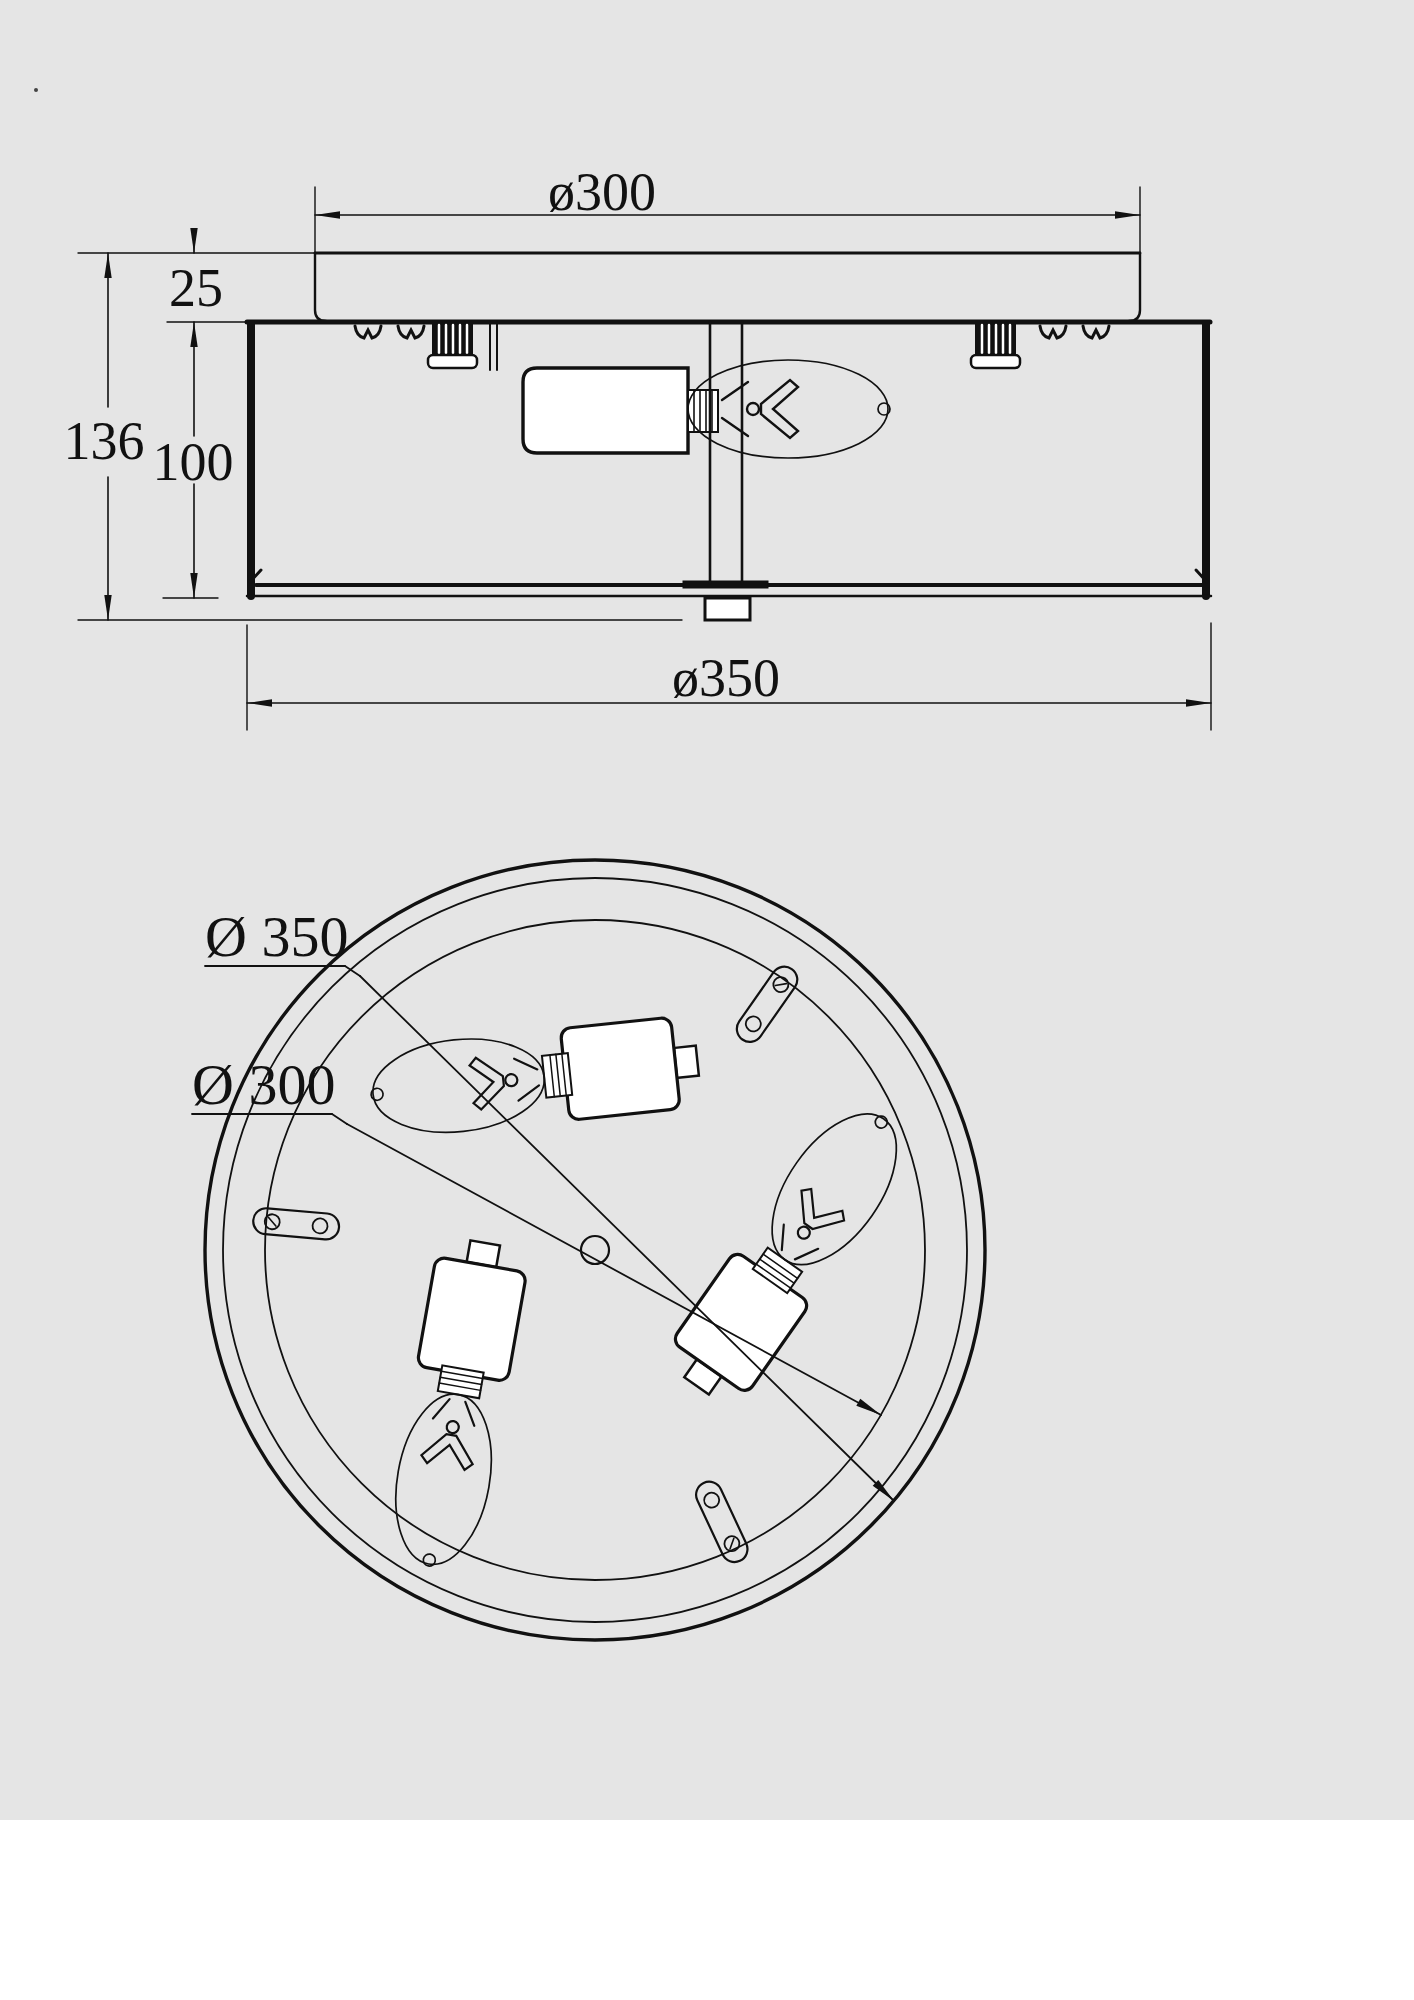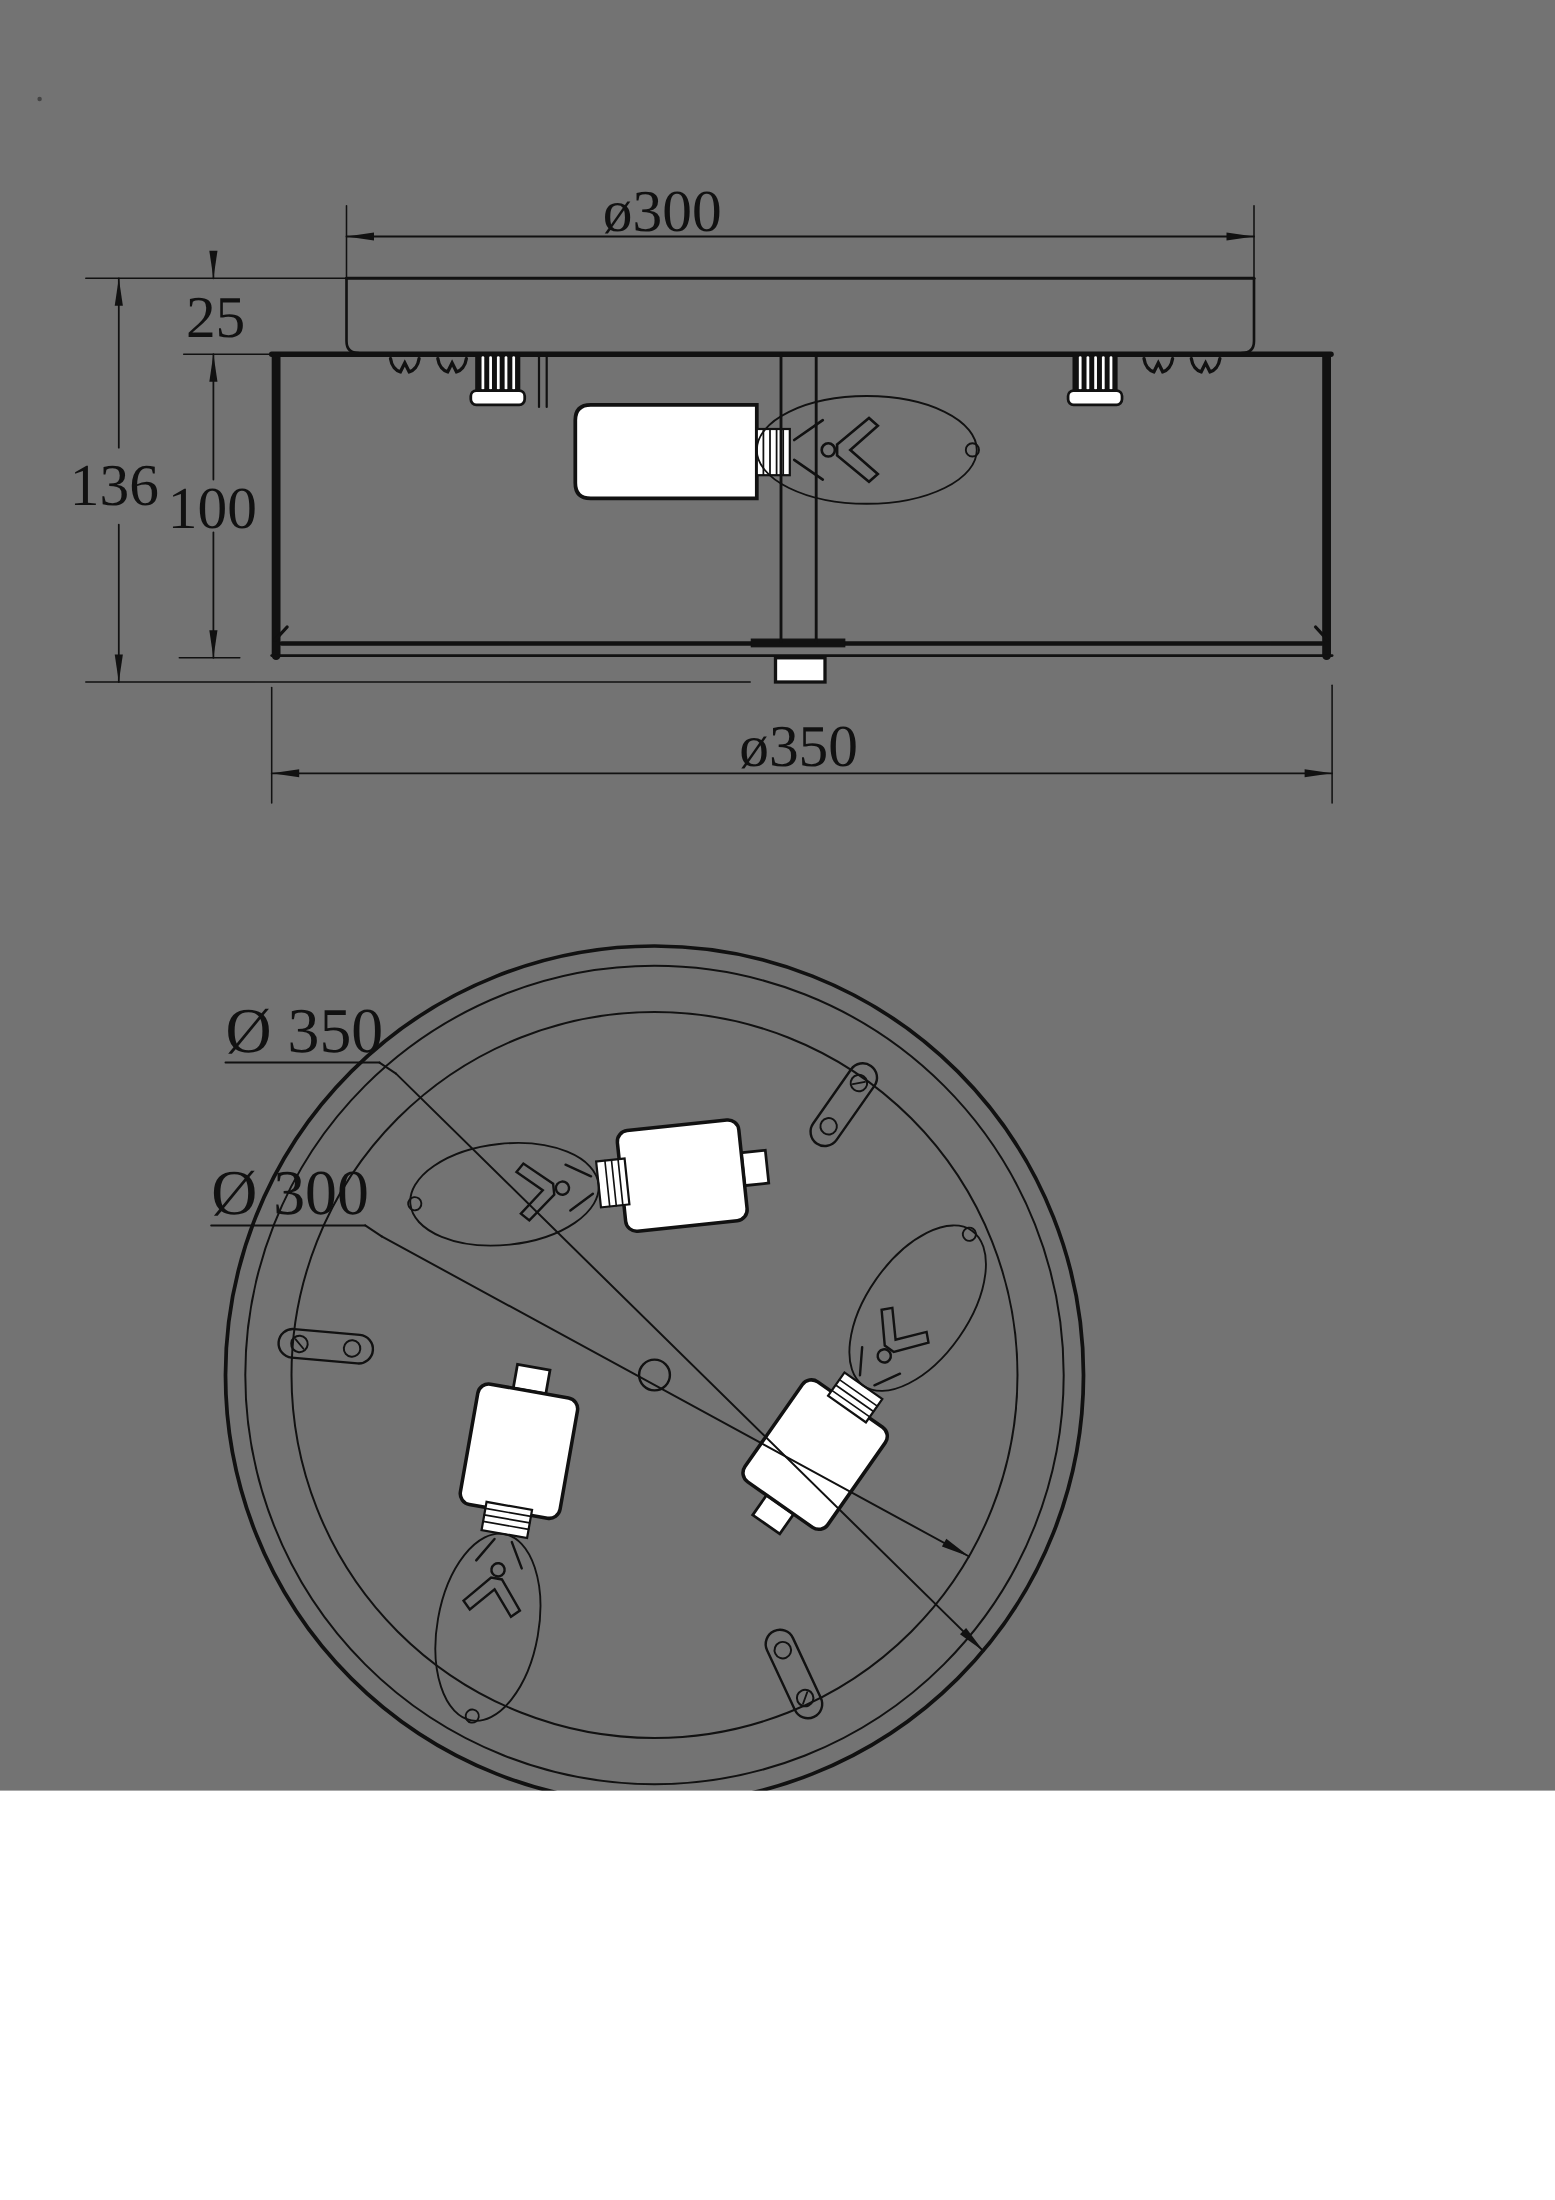--- a/index.html
+++ b/index.html
@@ -1,16 +1,16 @@
 <!DOCTYPE html>
 <html><head>
 <meta charset="utf-8">
 <style>
   html,body{margin:0;padding:0;background:#ffffff;}
-  .sheet{position:relative;width:1414px;height:1628px;background:#737373;margin:0 auto;overflow:hidden;}
+  .sheet{position:relative;width:1414px;height:1820px;background:#e5e5e5;margin:0 auto;overflow:hidden;}
   svg{display:block;}
   text{font-family:"Liberation Serif","DejaVu Serif",serif;fill:#111111;}
   .dim-label{font-size:54px;}
   .plan-label{font-size:58px;}
 </style>
 </head>
 <body>
 
 <div class="sheet">
 <svg width="1414" height="2000" viewBox="0 0 1414 2000">

